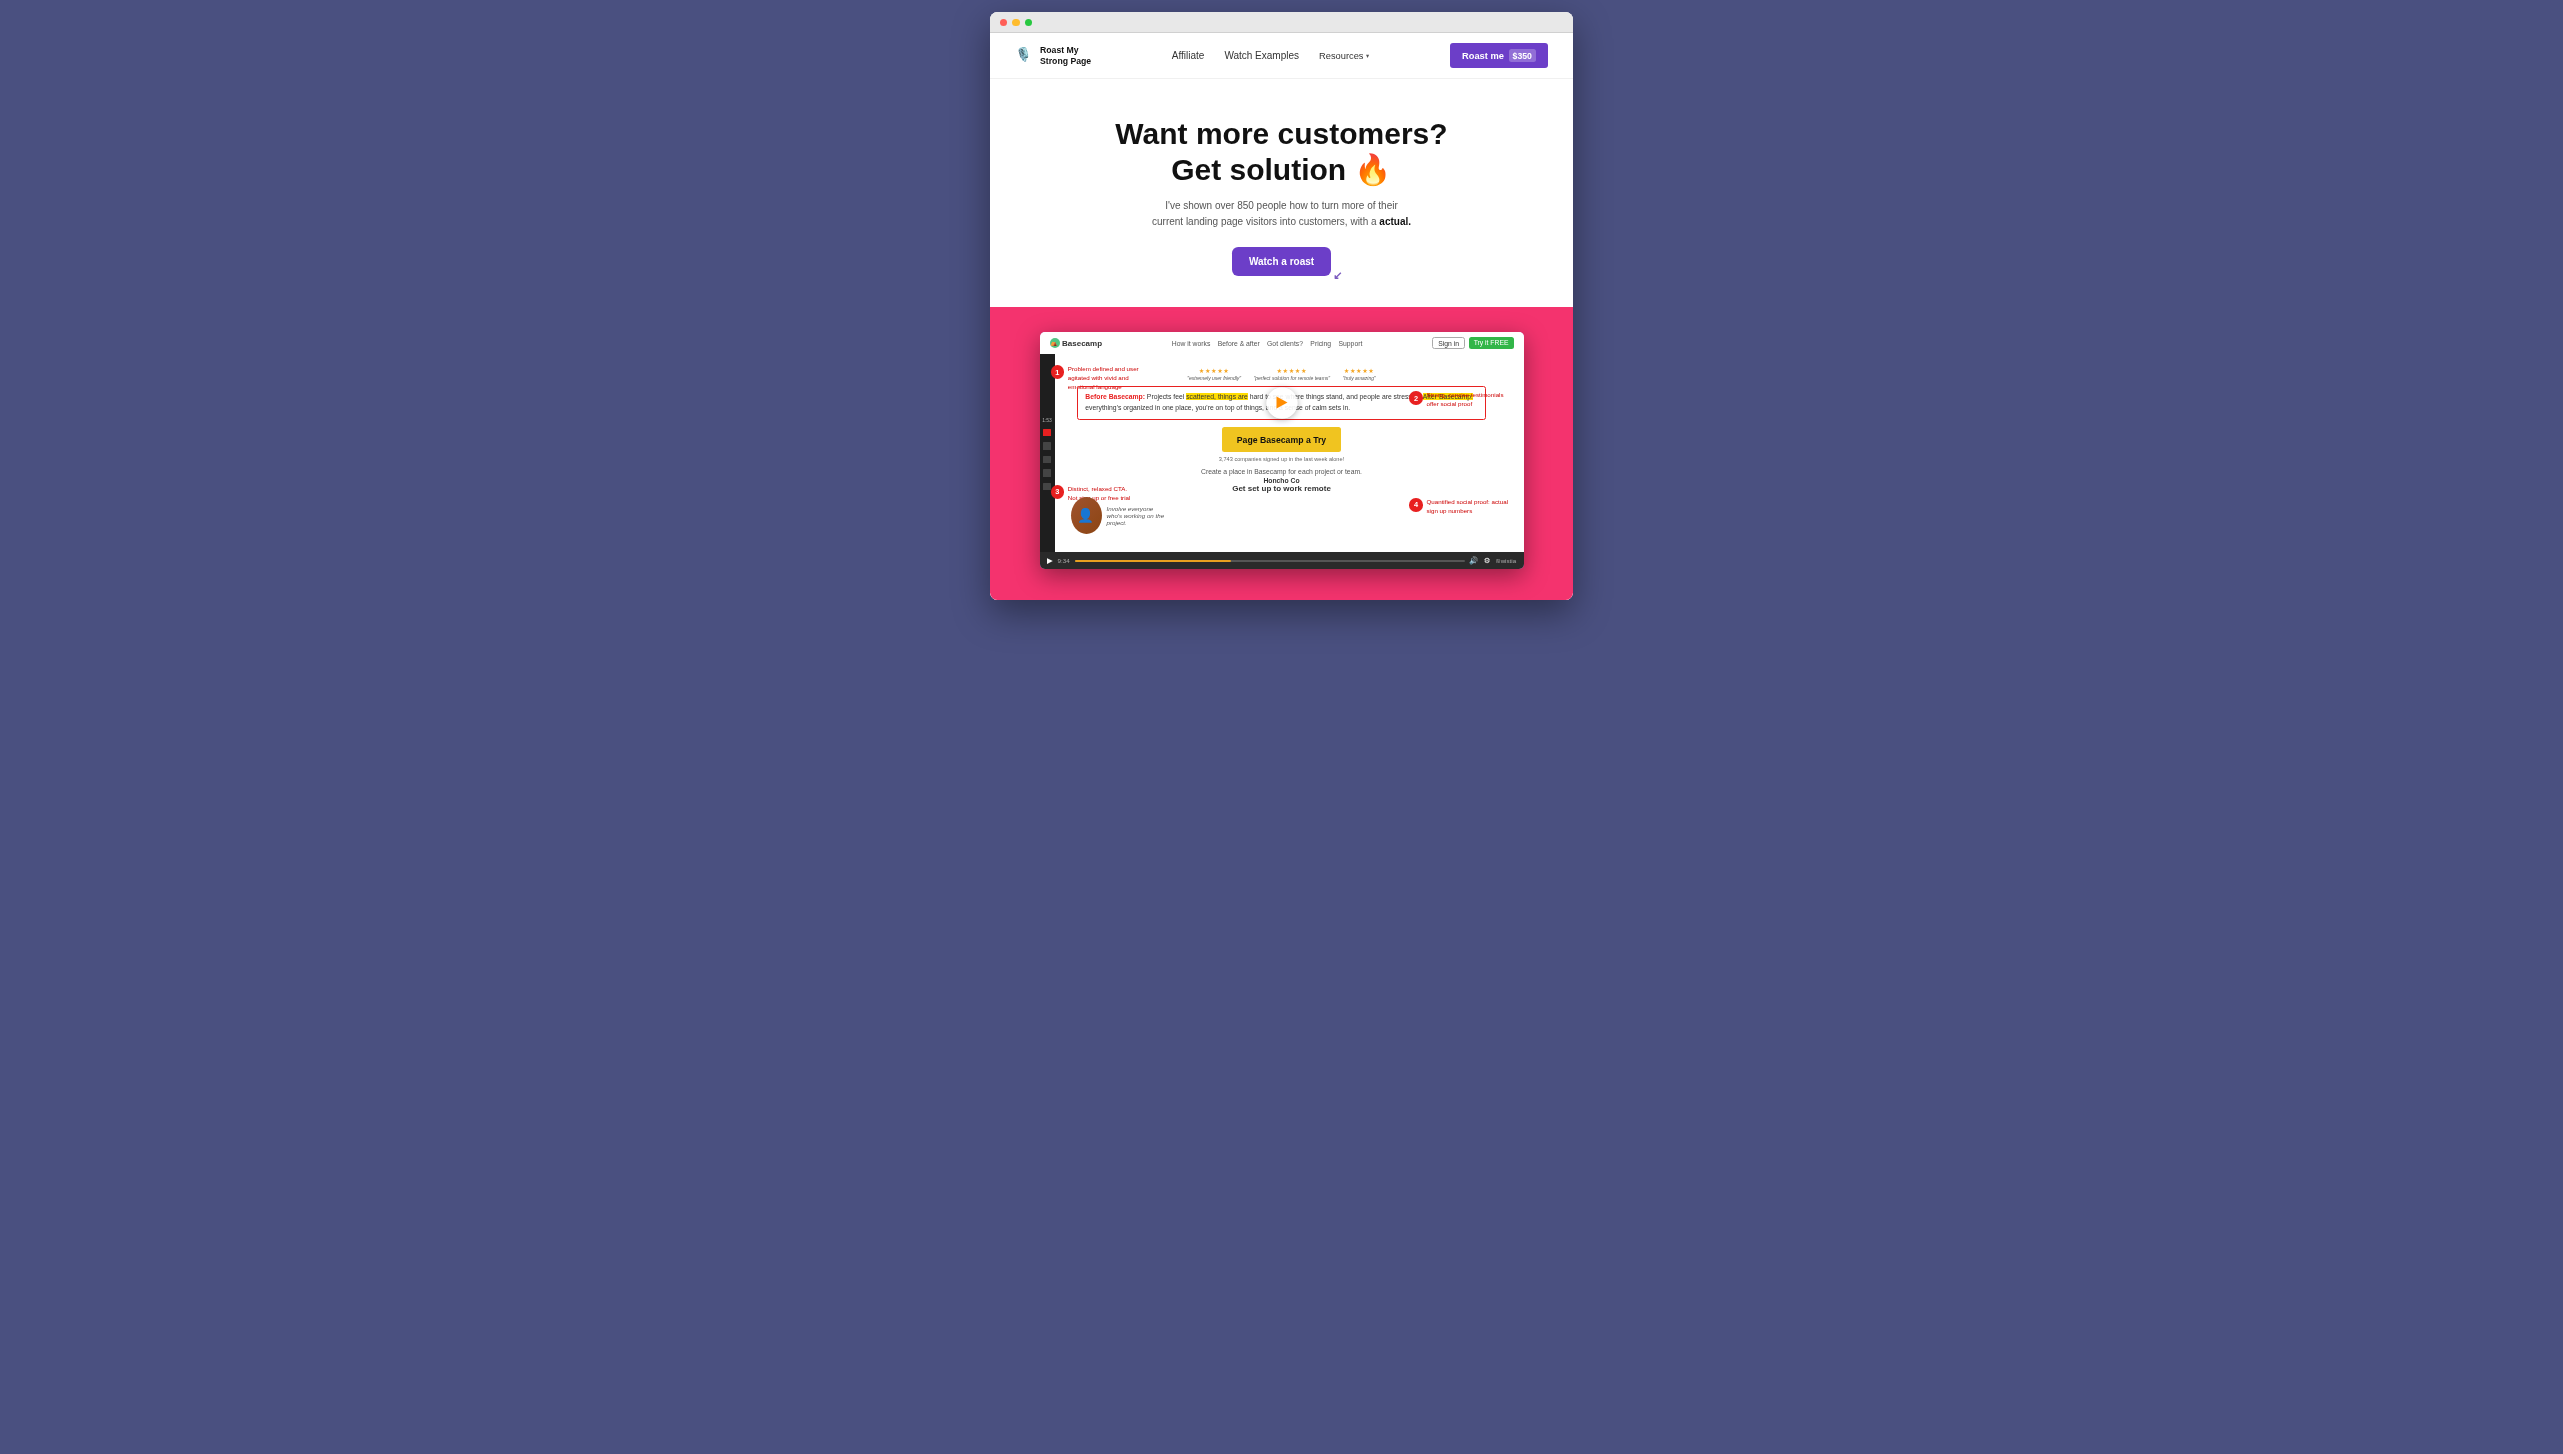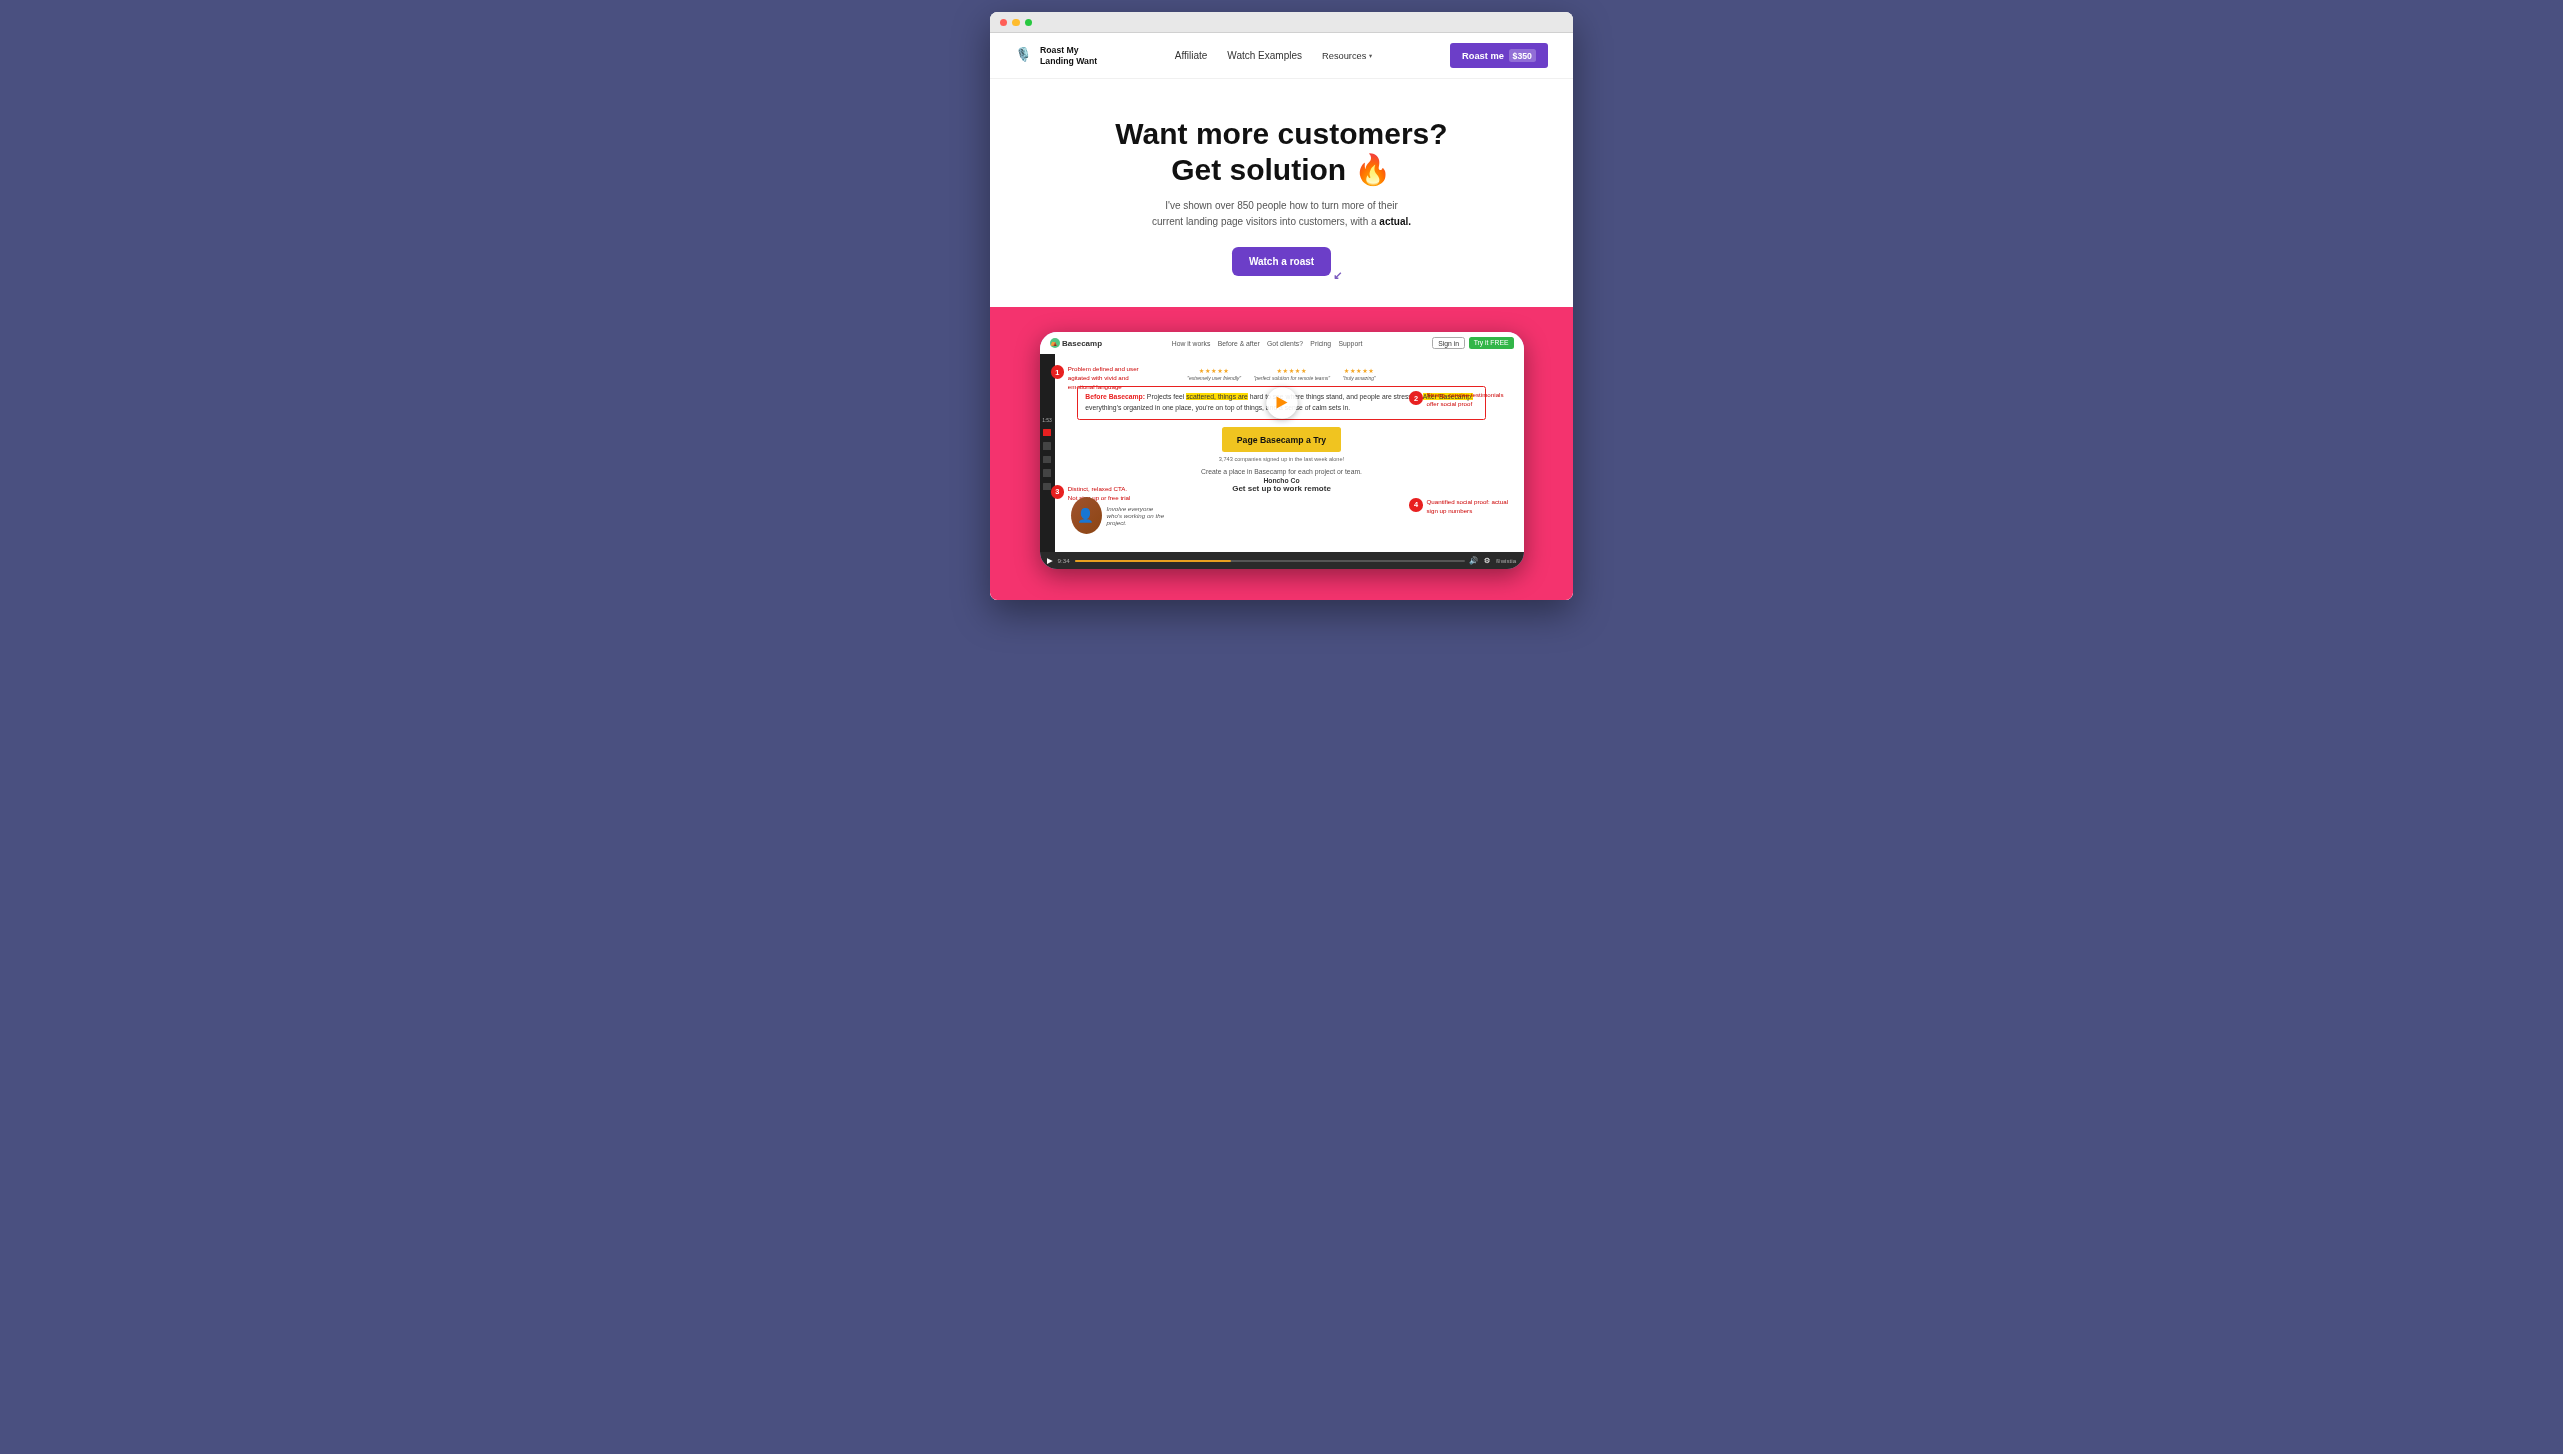--- a/index.html
+++ b/index.html
@@ -172,21 +172,21 @@
 
     
     .pink-section {
       background: #f4336e;
       padding: 25px 25px 31px;
     }
 
     
     .video-container {
       background: #c4b5fd;
-      border-radius: 17px;
+      border-radius: 5px;
       overflow: hidden;
       max-width: 484px;
       margin: 0 auto;
       box-shadow: 0 6.2px 25px rgba(0,0,0,0.4);
     }
 
     .video-inner-navbar {
       background: #fff;
       display: flex;
       align-items: center;
@@ -541,21 +541,21 @@
     <span class="traffic-light tl-green"></span>
   </div>
 
   <div class="browser-content">
 
     <nav class="navbar">
       <div class="nav-logo">
         <span class="logo-icon">🎙️</span>
         <div class="logo-text">
           <span>Roast My</span><br>
-          <span>Landing Want</span>
+          <span>Strong Page</span>
         </div>
       </div>
       <div class="nav-links">
         <a class="nav-link">Affiliate</a>
         <a class="nav-link">Watch Examples</a>
         <div class="nav-resources">
           <span>Resources</span>
           <span class="chevron-down">▾</span>
         </div>
       </div>

